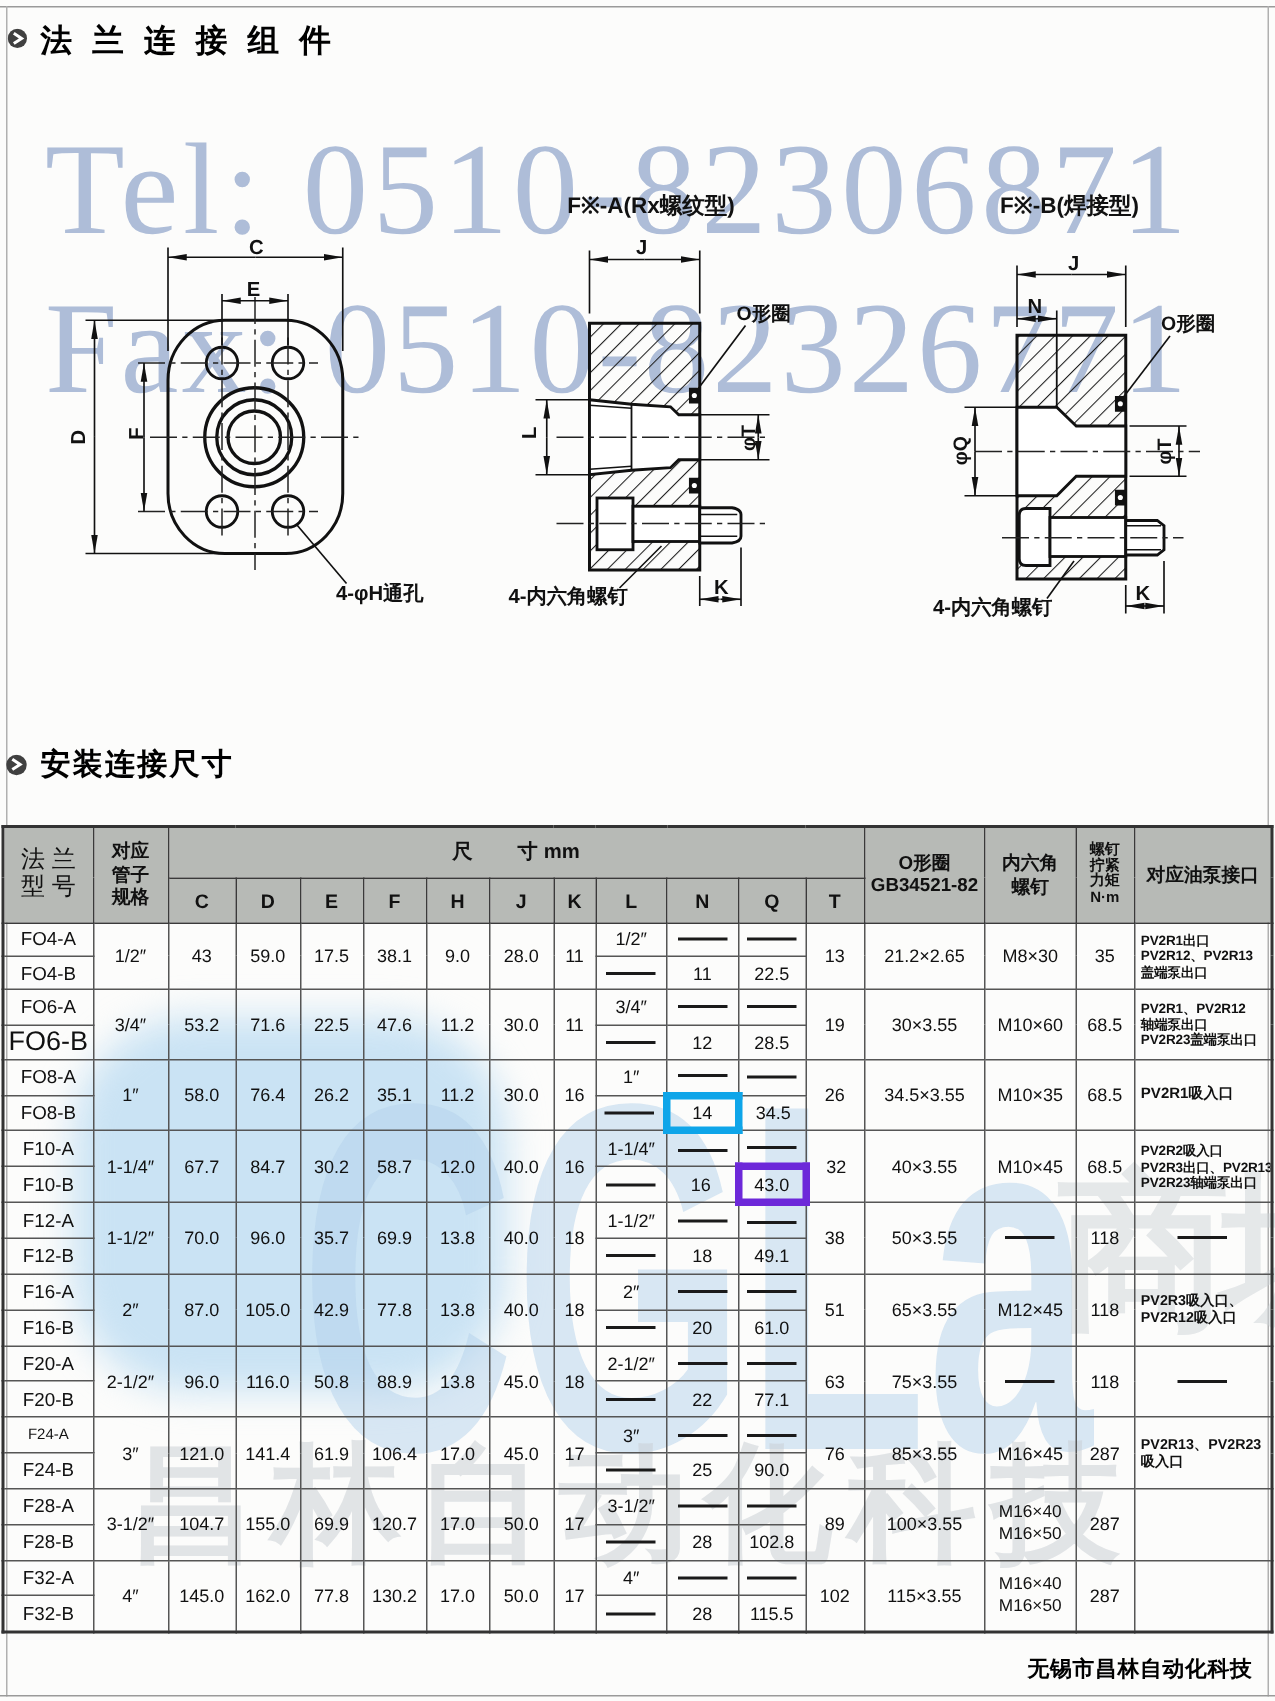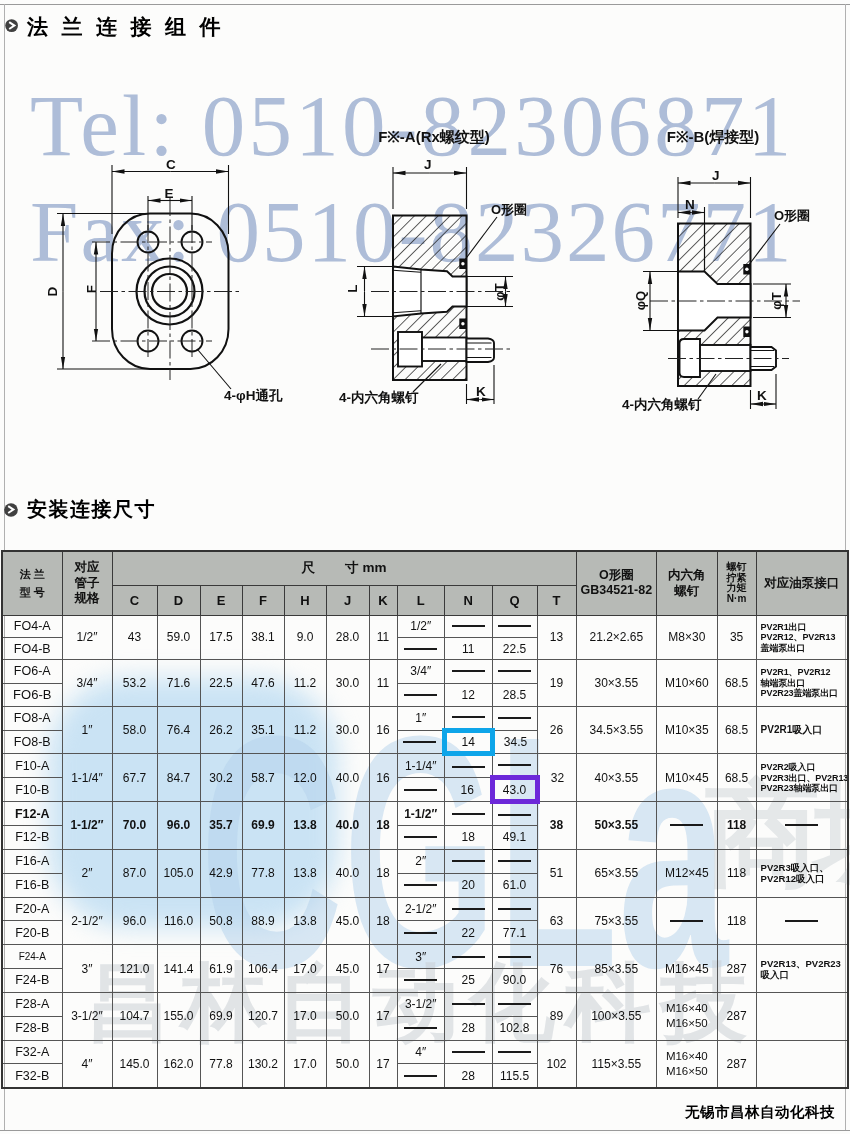--- a/index.html
+++ b/index.html
@@ -287,21 +287,21 @@
         <col style="width:45px">
 <col style="width:39px">
         <col style="width:80.5px">
         <col style="width:60.5px">
         <col style="width:39px">
 <col style="width:92px">
 </colgroup>
 
 <tbody>
         <tr style="background:#b7bab6;height:34px;">
- <td rowspan="2" style="border:1.6px solid #3a3a3a;font-weight:bold;font-size:11px;line-height:18px;">法 兰<br>型 号</td>
+ <td rowspan="2" style="border:1.6px solid #3a3a3a;font-weight:normal;font-size:16px;line-height:18px;">法 兰<br>型 号</td>
  <td rowspan="2" style="border:1.6px solid #3a3a3a;font-weight:bold;font-size:12.5px;line-height:15.5px;margin-top:40px;">对应<br>管子<br>规格</td>
  <td colspan="11" style="border:1.6px solid #3a3a3a;font-weight:bold;font-size:13.5px;">尺<span style="display:inline-block;width:30px;"></span>寸<span style="display:inline-block;width:4px;"></span>mm</td>
  <td rowspan="2" style="border:1.6px solid #3a3a3a;font-weight:bold;font-size:12.5px;line-height:15px;">O形圈<br><span style="font-weight:bold;">GB34521-82</span></td>
  <td rowspan="2" style="border:1.6px solid #3a3a3a;font-weight:bold;font-size:12.5px;line-height:16px;">内六角<br>螺钉</td>
  <td rowspan="2" style="border:1.6px solid #3a3a3a;font-weight:bold;font-size:10px;line-height:10.5px;">螺钉<br>拧紧<br>力矩<br>N·m</td>
  <td rowspan="2" style="border:1.6px solid #3a3a3a;font-weight:bold;font-size:12.5px;">对应油泵接口</td>
 </tr>
 
 <tr style="background:#b7bab6;height:30px;">
  <td style="border:1.6px solid #3a3a3a;font-weight:bold;font-size:13px;">C</td>
@@ -366,21 +366,21 @@
  <td style="border:1px solid #555;border-top:1.6px solid #3a3a3a;">
             <div class="dash"></div>
           </td>
  <td rowspan="2" style="border:1px solid #555;border-top:1.6px solid #3a3a3a;">19</td>
  <td rowspan="2" style="border:1px solid #555;border-top:1.6px solid #3a3a3a;">30×3.55</td>
  <td rowspan="2" style="border:1px solid #555;border-top:1.6px solid #3a3a3a;">M10×60</td>
  <td rowspan="2" style="border:1px solid #555;border-top:1.6px solid #3a3a3a;">68.5</td>
  <td rowspan="2" style="border:1px solid #555;border-top:1.6px solid #3a3a3a;text-align:left;padding-left:4px;font-size:9px;line-height:10.5px;font-weight:bold;white-space:nowrap;letter-spacing:-0.1px;">PV2R1、PV2R12<br>轴端泵出口<br>PV2R23盖端泵出口</td>
 </tr>
 <tr style="height:23.4px;">
- <td style="border:1px solid #555;font-size:13px;">FO6-B</td>
+ <td style="border:1px solid #555;font-size:18px;">FO6-B</td>
  <td style="border:1px solid #555;">
             <div class="dash"></div>
           </td>
  <td style="border:1px solid #555;font-size:12px;">12</td>
  <td style="border:1px solid #555;font-size:12px;">28.5</td>
 </tr>
 
 <tr style="height:23.7px;">
  <td style="border:1px solid #555;border-top:1.6px solid #3a3a3a;font-size:12.5px;">FO8-A</td>
  <td rowspan="2" style="border:1px solid #555;border-top:1.6px solid #3a3a3a;font-size:12px;">1″</td>
@@ -438,21 +438,21 @@
 </tr>
 <tr style="height:23.85px;">
  <td style="border:1px solid #555;font-size:12.5px;">F10-B</td>
  <td style="border:1px solid #555;">
             <div class="dash"></div>
           </td>
  <td style="border:1px solid #555;font-size:12px;">16</td>
  <td style="border:5px solid #6d28d9;font-size:12px;">43.0</td>
 </tr>
 
-<tr style="height:23.85px;font-weight:bold;">
+<tr style="height:23.85px;">
  <td style="border:1px solid #555;border-top:1.6px solid #3a3a3a;font-size:12.5px;">F12-A</td>
  <td rowspan="2" style="border:1px solid #555;border-top:1.6px solid #3a3a3a;font-size:12px;">1-1/2″</td>
  <td rowspan="2" style="border:1px solid #555;border-top:1.6px solid #3a3a3a;">70.0</td>
  <td rowspan="2" style="border:1px solid #555;border-top:1.6px solid #3a3a3a;">96.0</td>
  <td rowspan="2" style="border:1px solid #555;border-top:1.6px solid #3a3a3a;">35.7</td>
  <td rowspan="2" style="border:1px solid #555;border-top:1.6px solid #3a3a3a;">69.9</td>
  <td rowspan="2" style="border:1px solid #555;border-top:1.6px solid #3a3a3a;">13.8</td>
  <td rowspan="2" style="border:1px solid #555;border-top:1.6px solid #3a3a3a;">40.0</td>
  <td rowspan="2" style="border:1px solid #555;border-top:1.6px solid #3a3a3a;">18</td>
  <td style="border:1px solid #555;border-top:1.6px solid #3a3a3a;font-size:12px;">1-1/2″</td>

